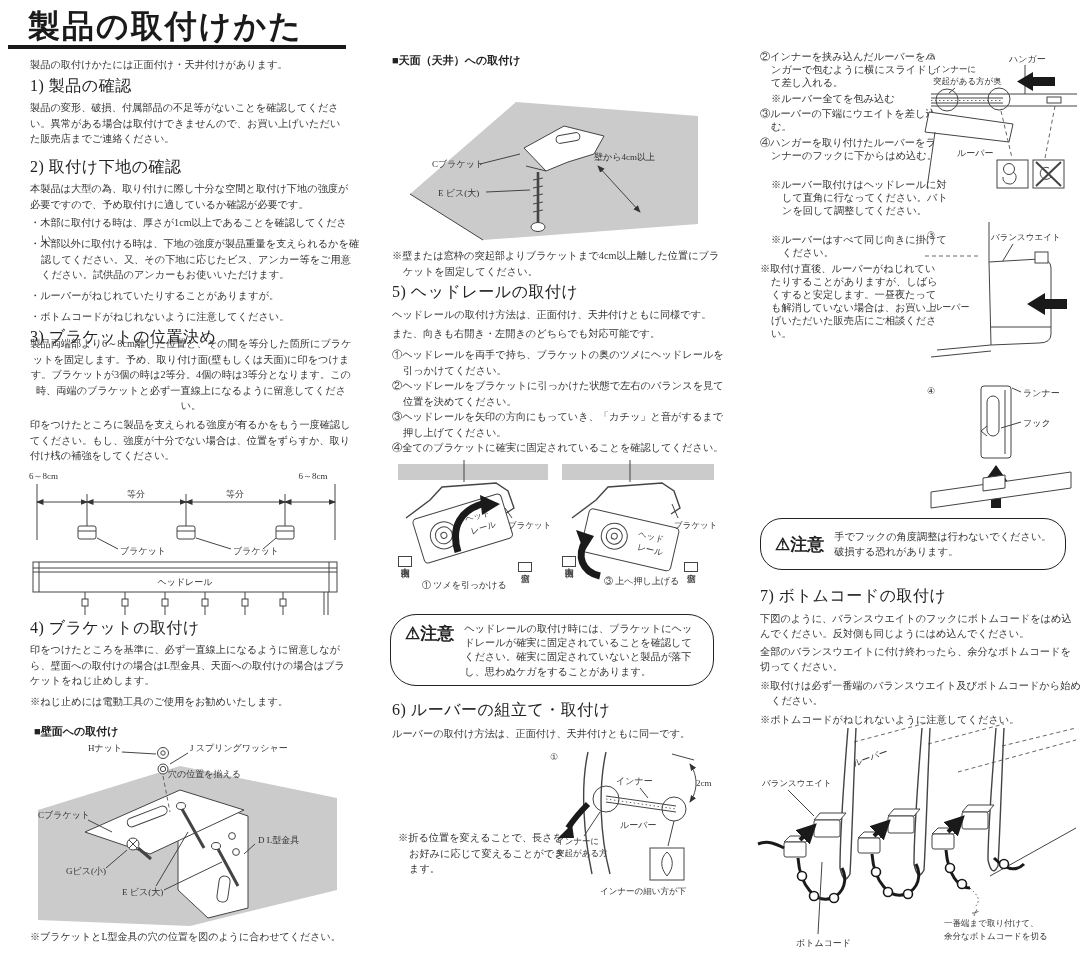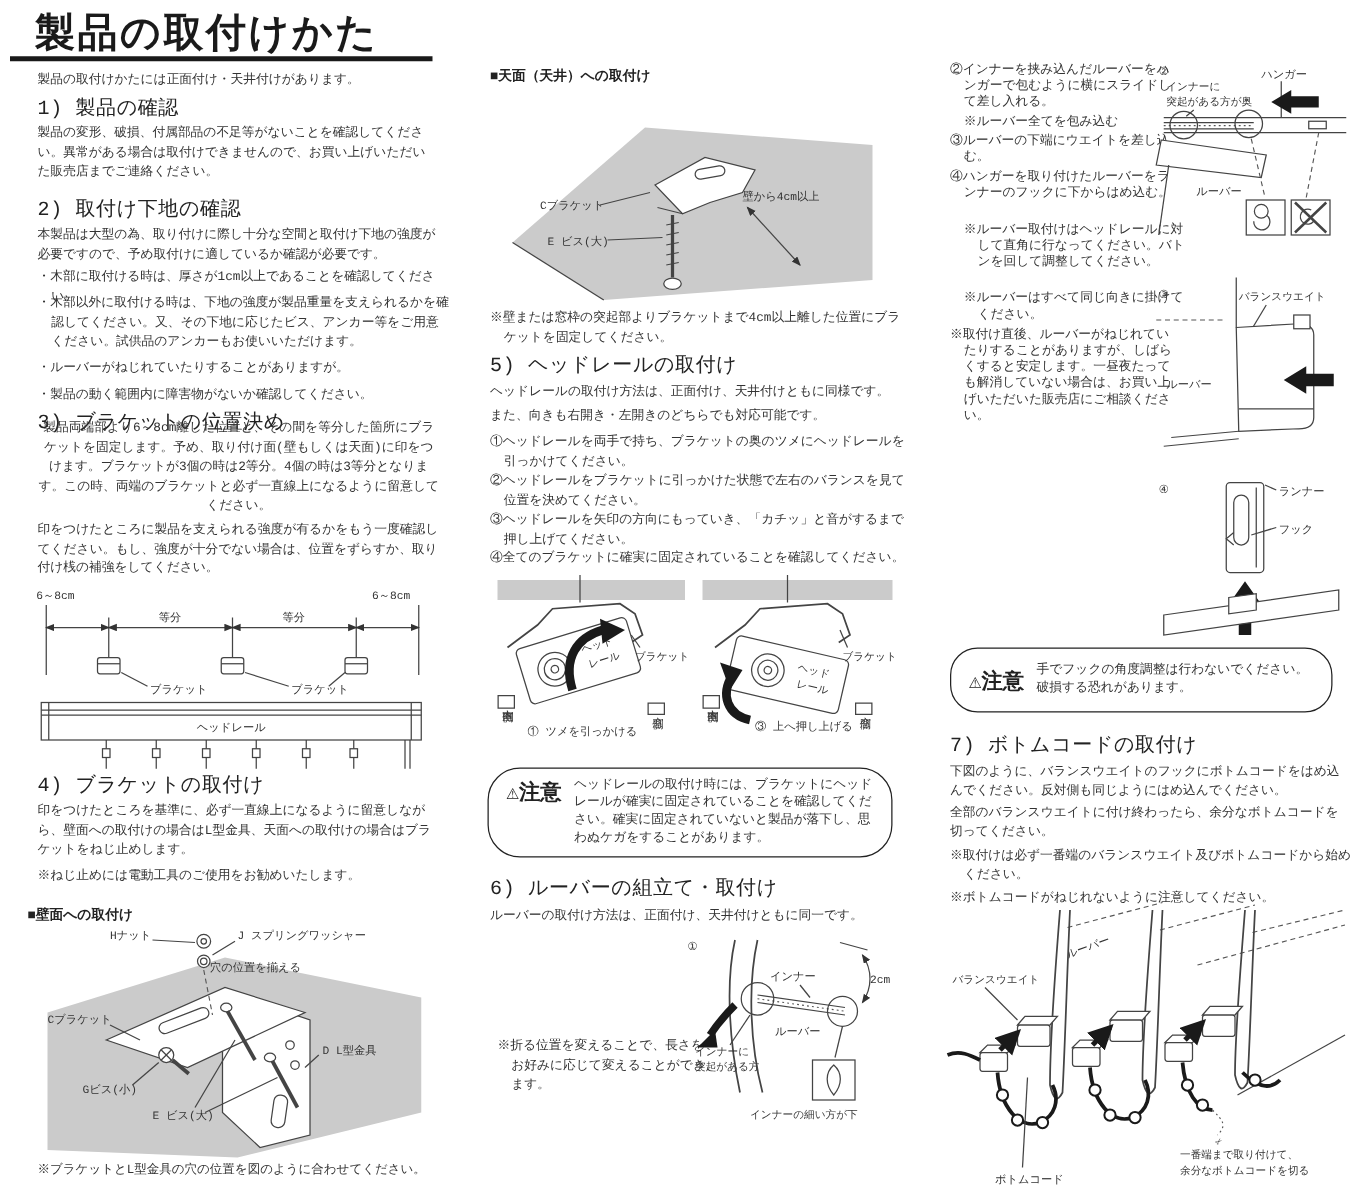--- a/index.html
+++ b/index.html
@@ -1,17 +1,17 @@
 <!DOCTYPE html>
 <html><head>
 <meta charset="utf-8">
 <style>
   html,body{margin:0;padding:0;background:#fff;}
   .page{position:relative;width:1080px;height:956px;background:#ffffff;color:#222;
-        font-family:Liberation Mono, monospace;overflow:hidden;}
+        font-family:Liberation Serif, serif;overflow:hidden;}
   .abs{position:absolute;}
   .h1{font-size:32px;font-weight:600;letter-spacing:2px;color:#1a1a1a;}
   .rule{background:#1a1a1a;height:3.5px;}
   .h2{font-size:16px;font-weight:400;color:#222;letter-spacing:0.5px;}
   .body{font-size:10.2px;line-height:15.5px;color:#333;}
   .rbody{font-size:10.2px;line-height:13px;color:#333;}
   .s7body{font-size:10.2px;line-height:15px;color:#333;}
   .hang{padding-left:11px;text-indent:-11px;}
   .hang2{padding-left:22px;text-indent:-11px;}
   .subhead{font-size:11px;font-weight:600;color:#222;}
@@ -53,21 +53,21 @@
   <div class="abs body" style="left:30px;top:57px;width:320px;">製品の取付けかたには正面付け・天井付けがあります。</div>
 
   <div class="abs h2" style="left:30px;top:76px;">1) 製品の確認</div>
   <div class="abs body" style="left:30px;top:100px;width:320px;">製品の変形、破損、付属部品の不足等がないことを確認してください。異常がある場合は取付けできませんので、お買い上げいただいた販売店までご連絡ください。</div>
 
   <div class="abs h2" style="left:30px;top:157px;">2) 取付け下地の確認</div>
   <div class="abs body" style="left:30px;top:181px;width:320px;">本製品は大型の為、取り付けに際し十分な空間と取付け下地の強度が必要ですので、予め取付けに適しているか確認が必要です。</div>
   <div class="abs body hang" style="left:30px;top:215px;width:322px;">・木部に取付ける時は、厚さが1cm以上であることを確認してください。</div>
   <div class="abs body hang" style="left:30px;top:236px;width:320px;">・木部以外に取付ける時は、下地の強度が製品重量を支えられるかを確認してください。又、その下地に応じたビス、アンカー等をご用意ください。試供品のアンカーもお使いいただけます。</div>
   <div class="abs body hang" style="left:30px;top:288px;width:320px;">・ルーバーがねじれていたりすることがありますが。</div>
-  <div class="abs body hang" style="left:30px;top:309px;width:320px;">・製品の動く範囲内に障害物がないか確認してください。</div>
+  <div class="abs body hang" style="left:30px;top:309px;width:320px;">・ボトムコードがねじれないように注意してください。</div>
 
   <div class="abs h2" style="left:30px;top:327px;">3) ブラケットの位置決め</div>
   <div class="abs body" style="left:30px;top:336px;width:322px;text-align:center;">製品両端部より6～8cm離した位置と、その間を等分した箇所にブラケットを固定します。予め、取り付け面(壁もしくは天面)に印をつけます。ブラケットが3個の時は2等分。4個の時は3等分となります。この時、両端のブラケットと必ず一直線上になるように留意してください。</div>
   <div class="abs body" style="left:30px;top:417px;width:322px;">印をつけたところに製品を支えられる強度が有るかをもう一度確認してください。もし、強度が十分でない場合は、位置をずらすか、取り付け桟の補強をしてください。</div>
 
   <svg class="abs" style="left:25px;top:468px;" width="322" height="148">
     <line class="thin" x1="12" y1="16" x2="12" y2="72"></line>
     <line class="thin" x1="310" y1="16" x2="310" y2="72"></line>
     <line class="thin" x1="62" y1="26" x2="62" y2="58"></line>
     <line class="thin" x1="161" y1="26" x2="161" y2="58"></line>
@@ -129,21 +129,21 @@
           <line x1="0" y1="138" x2="0" y2="147"></line>
         </g>
       <line x1="299" y1="124" x2="299" y2="147"></line>
         <line x1="303" y1="124" x2="303" y2="147"></line>
     </g>
   </svg>
 
   <div class="abs h2" style="left:30px;top:618px;">4) ブラケットの取付け</div>
   <div class="abs body" style="left:30px;top:642px;width:322px;">印をつけたところを基準に、必ず一直線上になるように留意しながら、壁面への取付けの場合はL型金具、天面への取付けの場合はブラケットをねじ止めします。</div>
   <div class="abs body hang" style="left:30px;top:694px;width:322px;">※ねじ止めには電動工具のご使用をお勧めいたします。</div>
-  <div class="abs subhead" style="left:22px;top:724px;">■壁面への取付け</div>
+  <div class="abs subhead" style="left:34px;top:724px;">■壁面への取付け</div>
 
   <svg class="abs" style="left:30px;top:740px;" width="315" height="186">
     <polygon class="gry" points="8,70 150,26 307,58 307,150 160,186 8,180"></polygon>
     <polygon class="wht" points="148,52 218,76 218,168 178,178 148,150"></polygon>
     <rect class="wht" x="188" y="136" width="11" height="26" rx="5" transform="rotate(8 193 149)"></rect>
     <circle class="wht" cx="202" cy="96" r="3.4"></circle>
     <circle class="wht" cx="206" cy="112" r="3.4"></circle>
     <polygon class="wht" points="55,92 150,50 214,70 120,114"></polygon>
     <rect class="wht" x="96" y="72" width="42" height="9" rx="4.5" transform="rotate(-21 117 76)"></rect>
     <circle class="wht" cx="133" cy="13" r="5.5"></circle>

